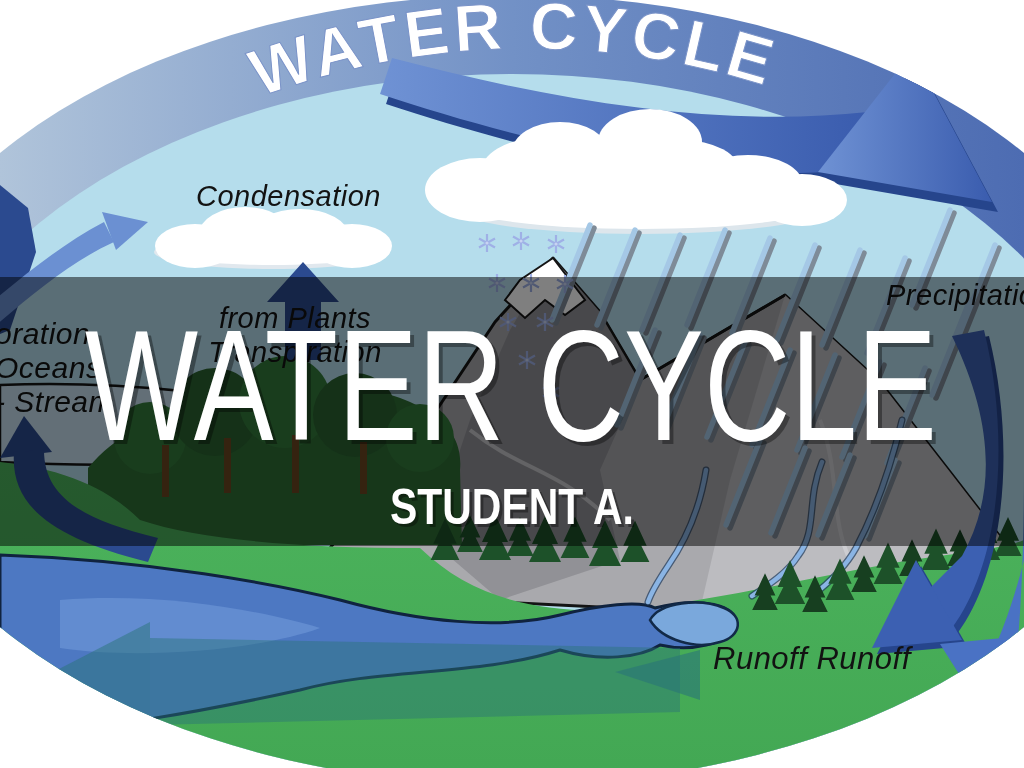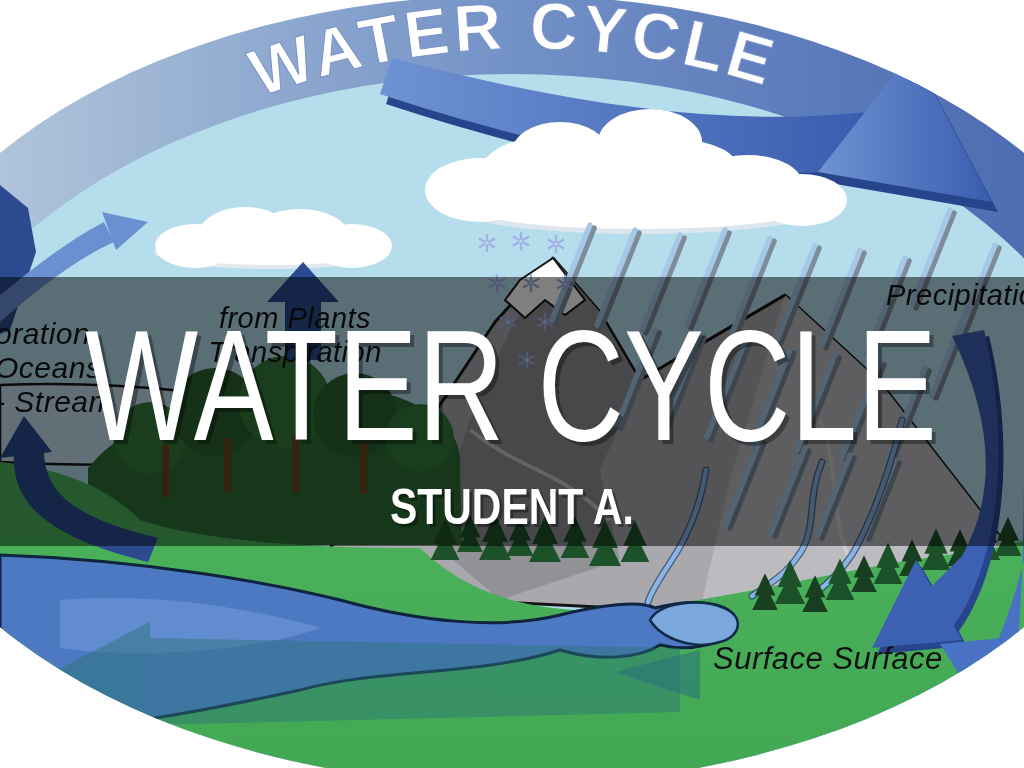--- a/index.html
+++ b/index.html
@@ -223,36 +223,37 @@
         <polygon points="978,704 1024,636 940,644"></polygon>
       </g>
 
       <g font-family="Liberation Sans, sans-serif" font-weight="bold" font-size="66" letter-spacing="4">
         <text><textPath href="#arcPath" startOffset="50%" text-anchor="middle" fill="#3a57a0" transform="translate(3,5)">WATER CYCLE</textPath></text>
         <text><textPath href="#arcPath" startOffset="50%" text-anchor="middle" fill="#ffffff" stroke="#7a93c8" stroke-width="1">WATER CYCLE</textPath></text>
       </g>
     </g>
   </svg>
 
+  <div class="label" style="left:196px;top:180px;font-size:29px;">Condensation</div>
 
   <div class="label" style="left:190px;top:301px;width:210px;text-align:center;font-size:29px;line-height:34px;">
     <div>from Plants</div>
     <div>Transpiration</div>
   </div>
 
   <div class="label" style="left:-5px;top:317px;font-size:30px;line-height:34px;">
     <div>oration</div>
     <div>Oceans,</div>
     <div>- Stream</div>
   </div>
 
   <div class="label" style="left:886px;top:279px;font-size:29px;white-space:nowrap;">Precipitation</div>
 
 
-  <div class="label" style="left:713px;top:641px;font-size:31px;white-space:nowrap;">Surface Surface</div>
+  <div class="label" style="left:713px;top:641px;font-size:31px;white-space:nowrap;">Runoff Runoff</div>
 
   <div class="overlay-band"></div>
 
   <svg class="title-layer" width="1024" height="768" viewBox="0 0 1024 768" font-family="Liberation Sans, sans-serif">
     <text x="89" y="444" font-size="158" textLength="852" lengthAdjust="spacingAndGlyphs" fill="rgba(0,0,0,0.35)">WATER CYCLE</text>
     <text x="85" y="440" font-size="158" textLength="852" lengthAdjust="spacingAndGlyphs" fill="#ffffff">WATER CYCLE</text>
     <text x="393" y="527" font-size="50" font-weight="bold" textLength="244" lengthAdjust="spacingAndGlyphs" fill="rgba(0,0,0,0.35)">STUDENT A.</text>
     <text x="390" y="524" font-size="50" font-weight="bold" textLength="244" lengthAdjust="spacingAndGlyphs" fill="#ffffff">STUDENT A.</text>
   </svg>
 

